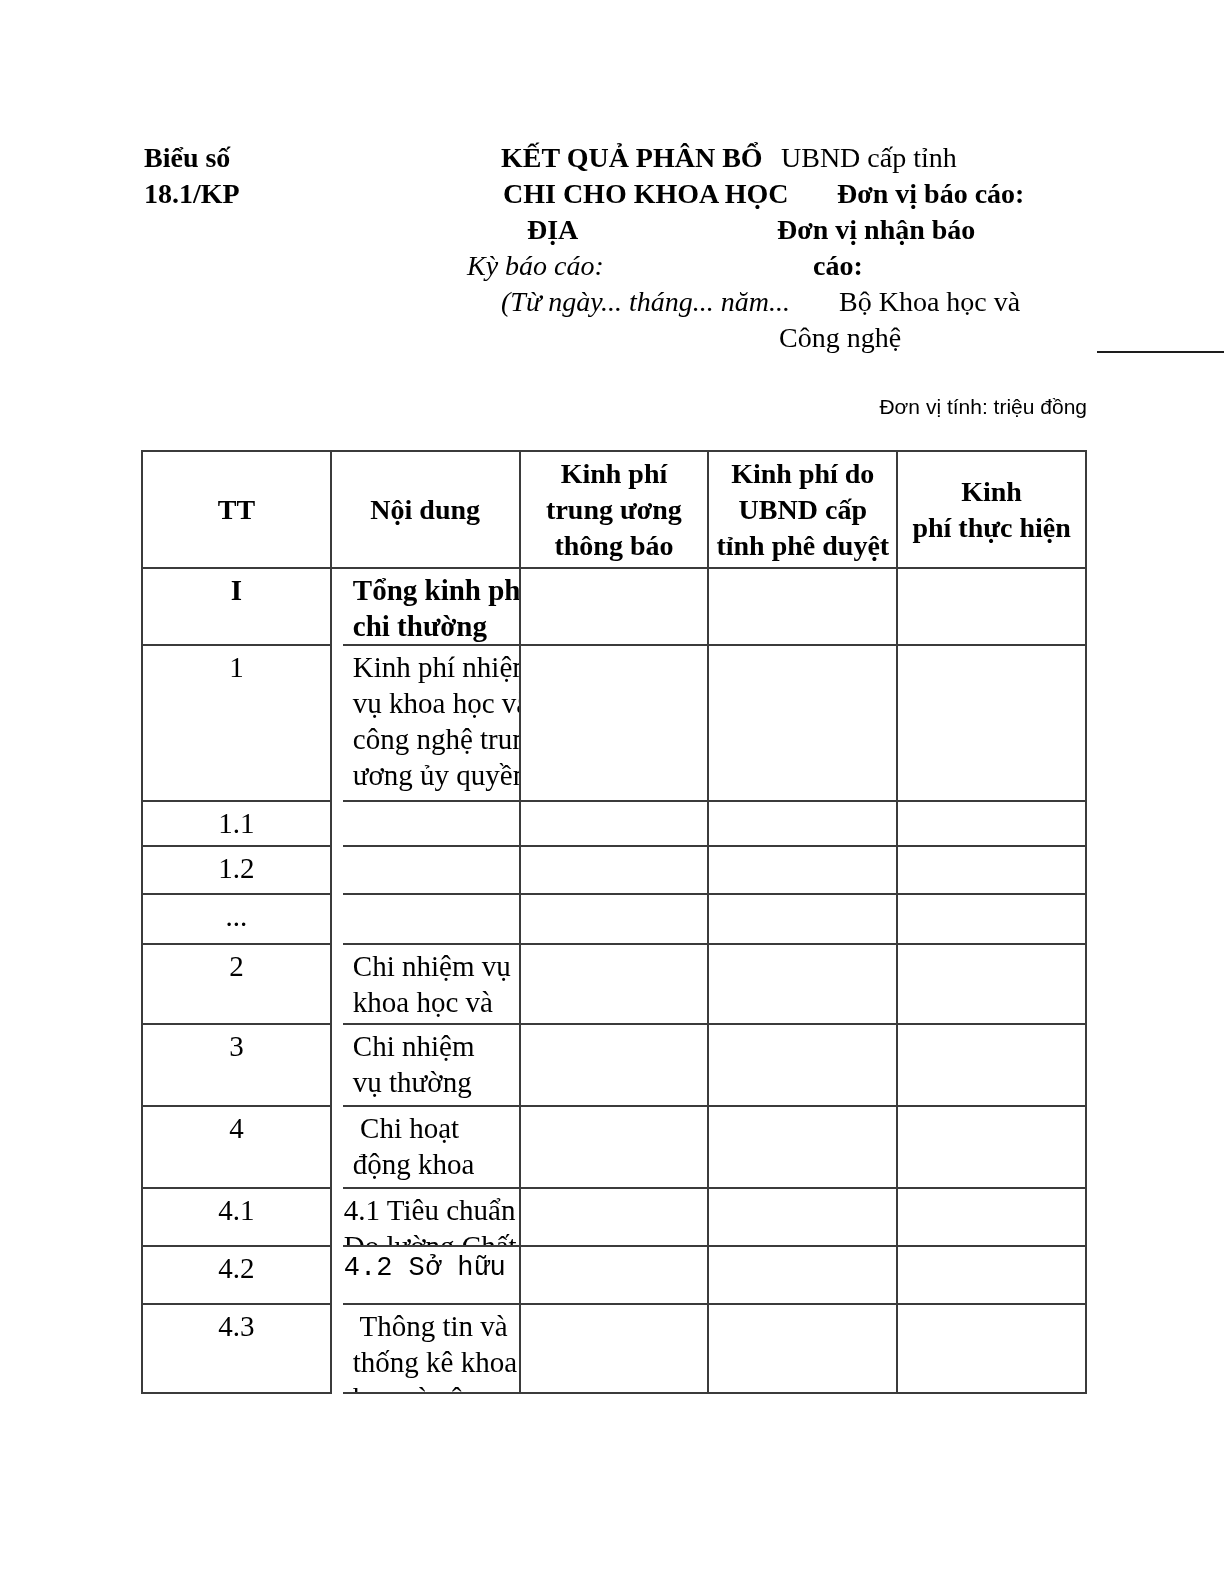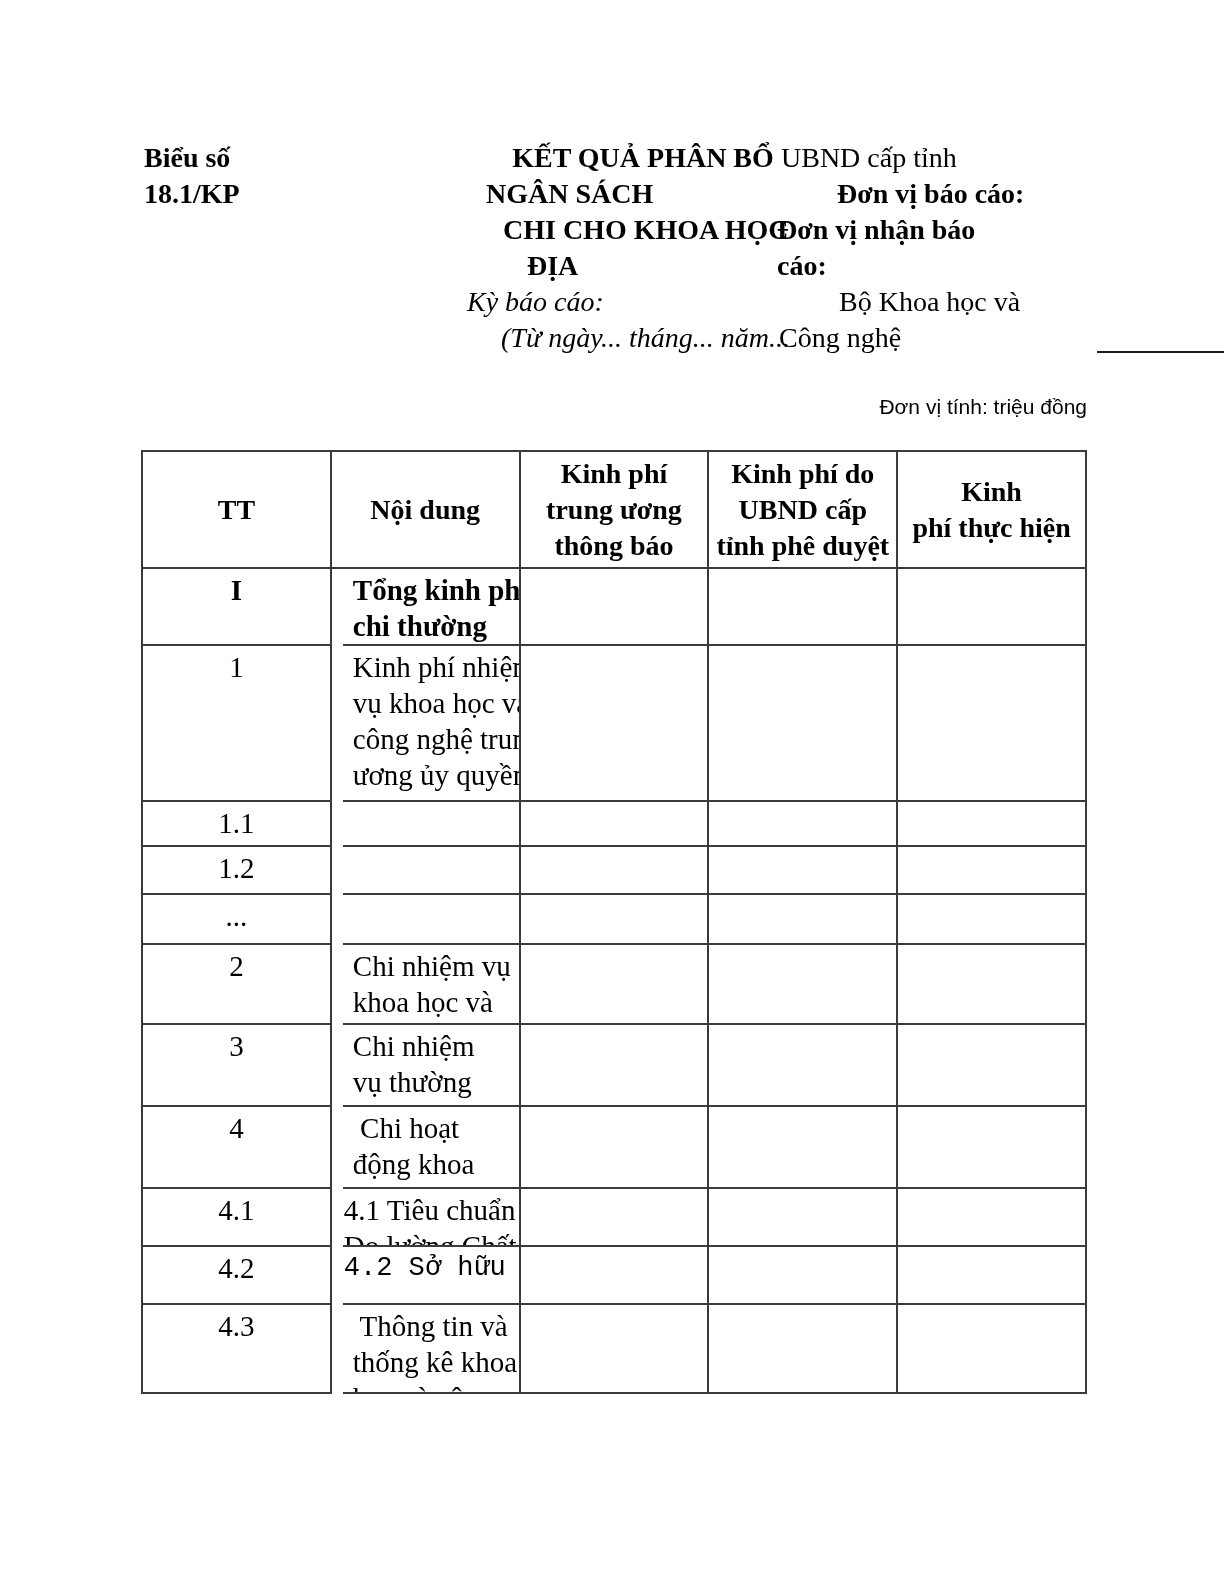--- a/index.html
+++ b/index.html
@@ -12,24 +12,24 @@
     overflow:hidden;
   }
   .line{white-space:pre;line-height:36px;font-size:28px;}
   .bold{font-weight:bold;}
   .italic{font-style:italic;}
 
   
   #form-code{position:absolute;left:144px;top:140px;}
   #title-block{position:absolute;left:455px;top:140px;width:330px;}
   #right-block{position:absolute;left:777px;top:140px;width:250px;}
-  .t1{padding-left:46px;text-align:center;} .t2{padding-left:31px;} .t3{padding-left:48px;}
+  .t1{padding-left:46px;} .t2{padding-left:31px;} .t3{padding-left:48px;}
   .t4{padding-left:72px;} .t5{padding-left:12px;} .t6{padding-left:46px;}
   .r1{padding-left:60px;} .r2{padding-left:4px;}  .r3{padding-left:0px;}
-  .r4{padding-left:0px;}  .r5{padding-left:62px;} .r6{padding-left:2px;}
+  .r4{padding-left:0px;margin-left:36px;}  .r5{padding-left:62px;} .r6{padding-left:2px;}
 
   #divider{position:absolute;left:1097px;top:351px;width:127px;border-top:2px solid #1d1d1d;}
 
   #unit-note{
     position:absolute;right:137px;top:392px;
     font-family:"Liberation Sans","DejaVu Sans",sans-serif;
     font-size:21px;line-height:30px;
   }
 
   
@@ -65,21 +65,20 @@
 
 <div id="page">
 
   <div id="form-code">
     <div class="line bold">Biểu số</div>
     <div class="line bold">18.1/KP</div>
   </div>
 
   <div id="title-block">
     <div class="line bold t1">KẾT QUẢ PHÂN BỔ</div>
-    <div class="line bold t2">NGÂN SÁCH</div>
     <div class="line bold t3">CHI CHO KHOA HỌC</div>
     <div class="line bold t4">ĐỊA</div>
     <div class="line italic t5">Kỳ báo cáo:</div>
     <div class="line italic t6">(Từ ngày... tháng... năm...</div>
   </div>
 
   <div id="right-block">
     <div class="line r2">UBND cấp tỉnh</div>
     <div class="line bold r1">Đơn vị báo cáo:</div>
     <div class="line bold r3">Đơn vị nhận báo</div>

